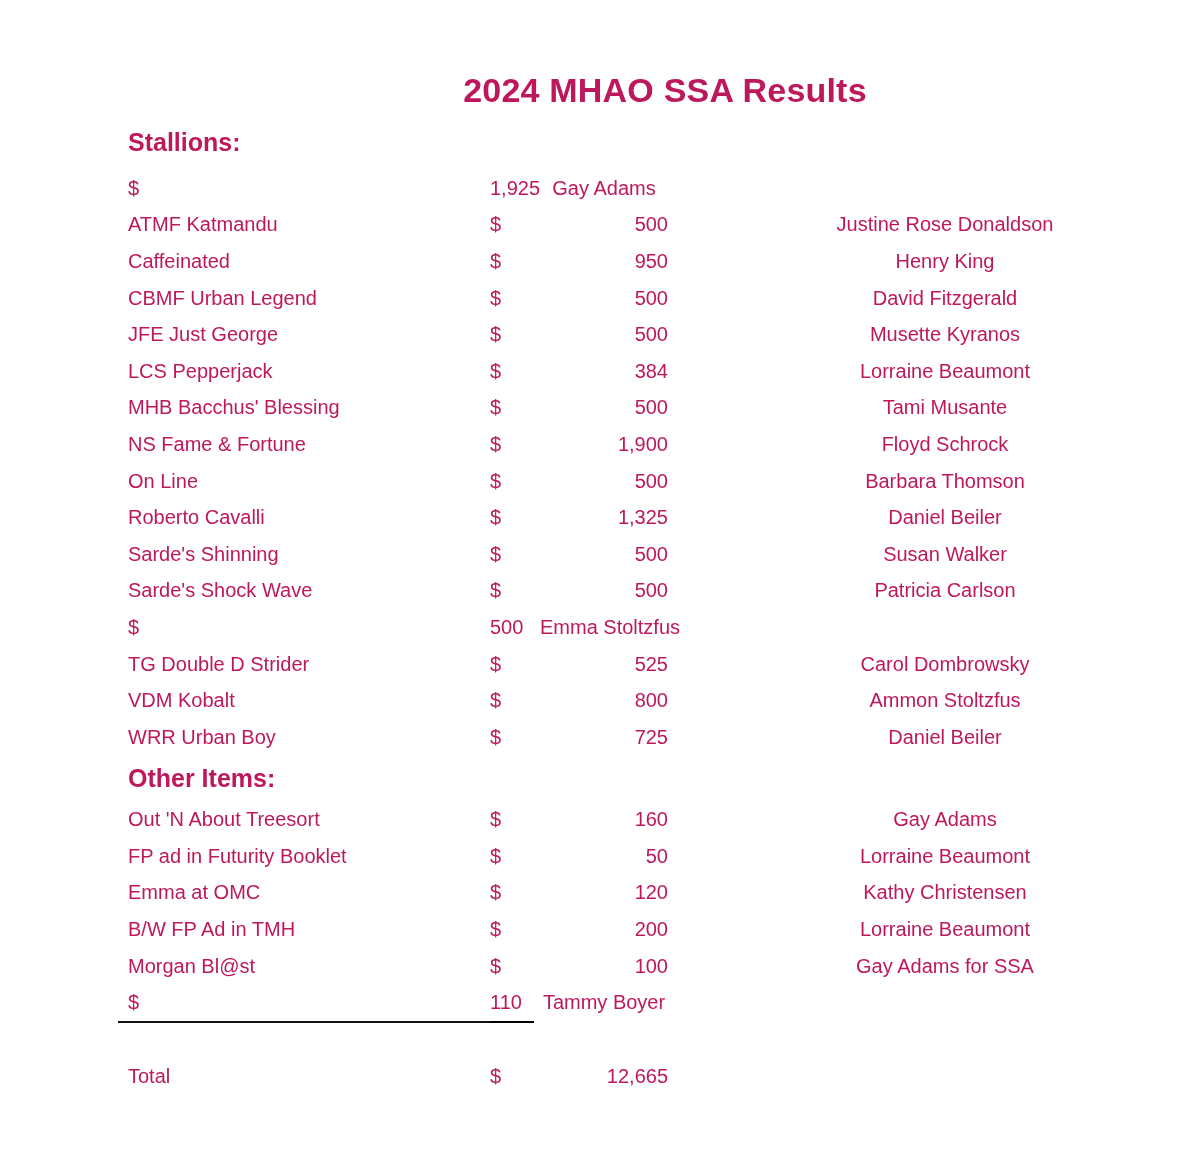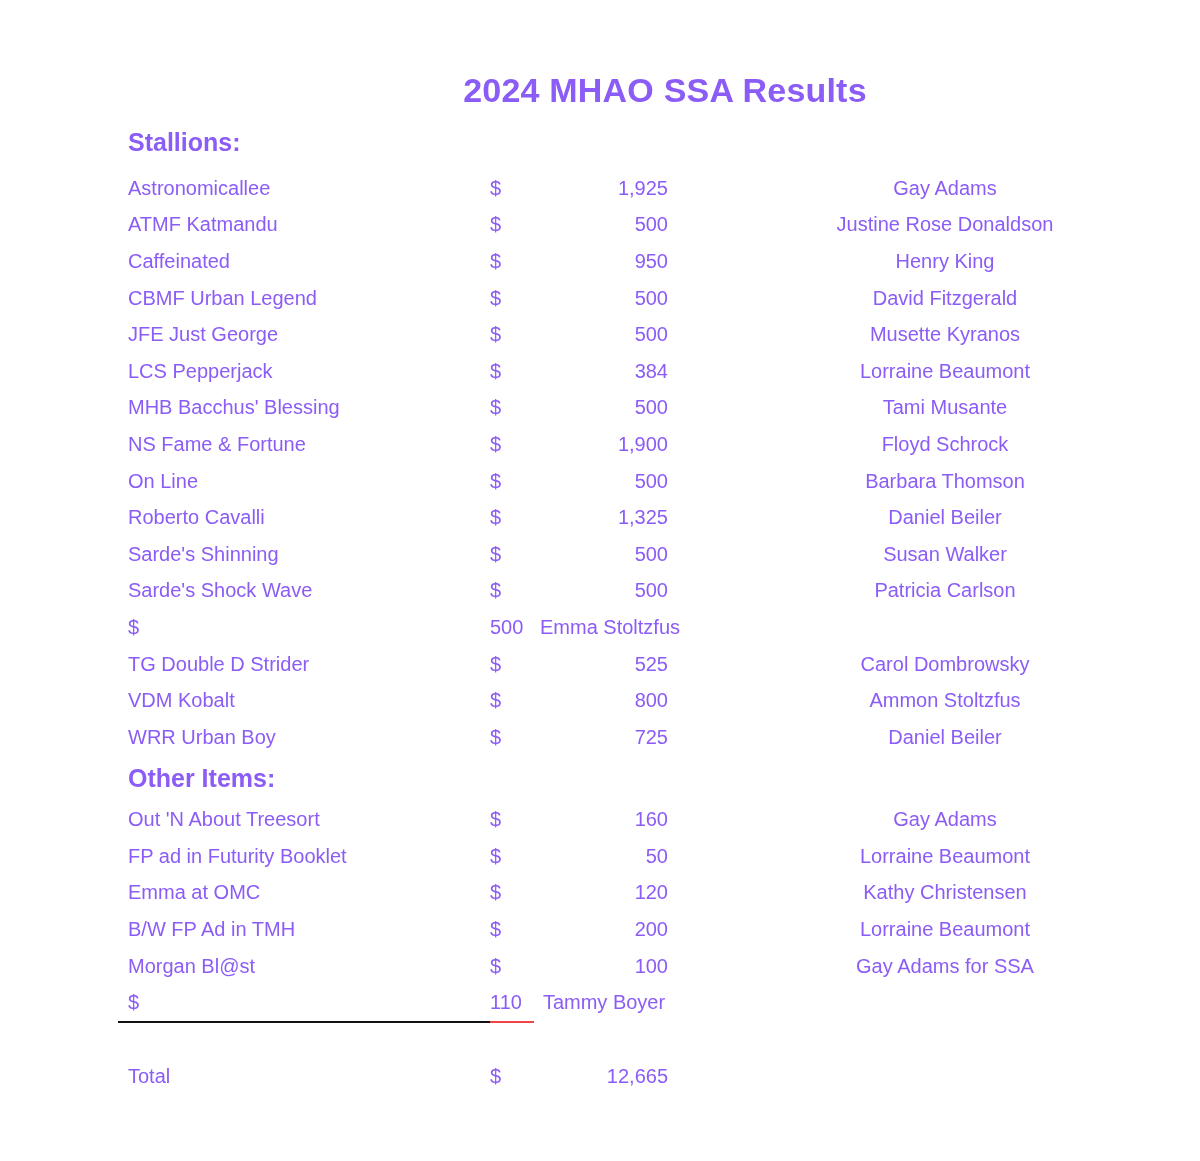--- a/index.html
+++ b/index.html
@@ -5,21 +5,21 @@
   html, body {
     margin: 0;
     padding: 0;
     background: #ffffff;
   }
   .page {
     position: relative;
     width: 1200px;
     height: 1161px;
     background: #ffffff;
-    color: #8b5cf6;
+    color: #be185d;
     font-family: "Liberation Sans", sans-serif;
     overflow: hidden;
     box-sizing: border-box;
     padding: 70px 0 0 128px;
   }
   .content {
     width: 1074px;
   }
   .doc-title {
     margin: 0;
@@ -49,40 +49,39 @@
   .cell-item   { text-align: left;  white-space: nowrap; }
   .cell-cur    { text-align: left; }
   .cell-amt    { text-align: right; }
   .cell-buyer  { text-align: center; padding-left: 20px; white-space: nowrap; }
   .rule-bottom-cur {
     border-bottom: 2px solid #111111;
     margin-left: -10px;
     padding-left: 10px;
   }
   .rule-bottom-amt {
-    border-bottom: 2px solid #ef4444;
+    border-bottom: 2px solid #000000;
     margin-right: -14px;
     padding-right: 14px;
   }
   .total-row {
     margin-top: 37px;
   }
 </style>
 </head>
 <body>
 
 <div class="page">
   <div class="content">
 
     <h1 class="doc-title">2024 MHAO SSA Results</h1>
 
     <h2 class="section-heading">Stallions:</h2>
 
     <div class="row">
-      <span class="cell-item">Astronomicallee</span>
       <span class="cell-cur">$</span>
       <span class="cell-amt">1,925</span>
       <span class="cell-buyer">Gay Adams</span>
     </div>
     <div class="row">
       <span class="cell-item">ATMF Katmandu</span>
       <span class="cell-cur">$</span>
       <span class="cell-amt">500</span>
       <span class="cell-buyer">Justine Rose Donaldson</span>
     </div>

